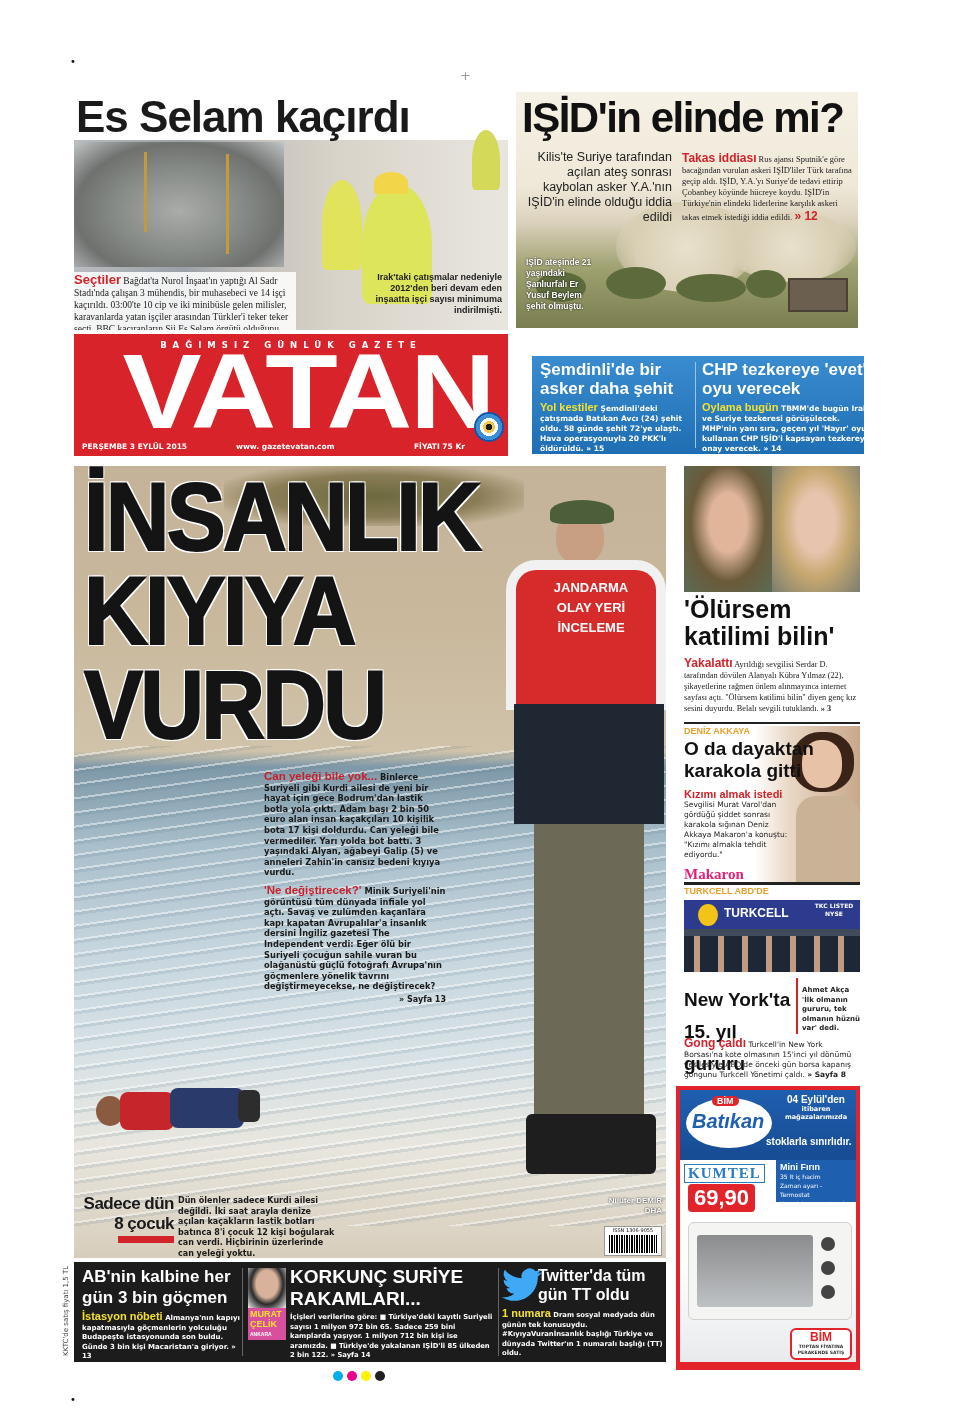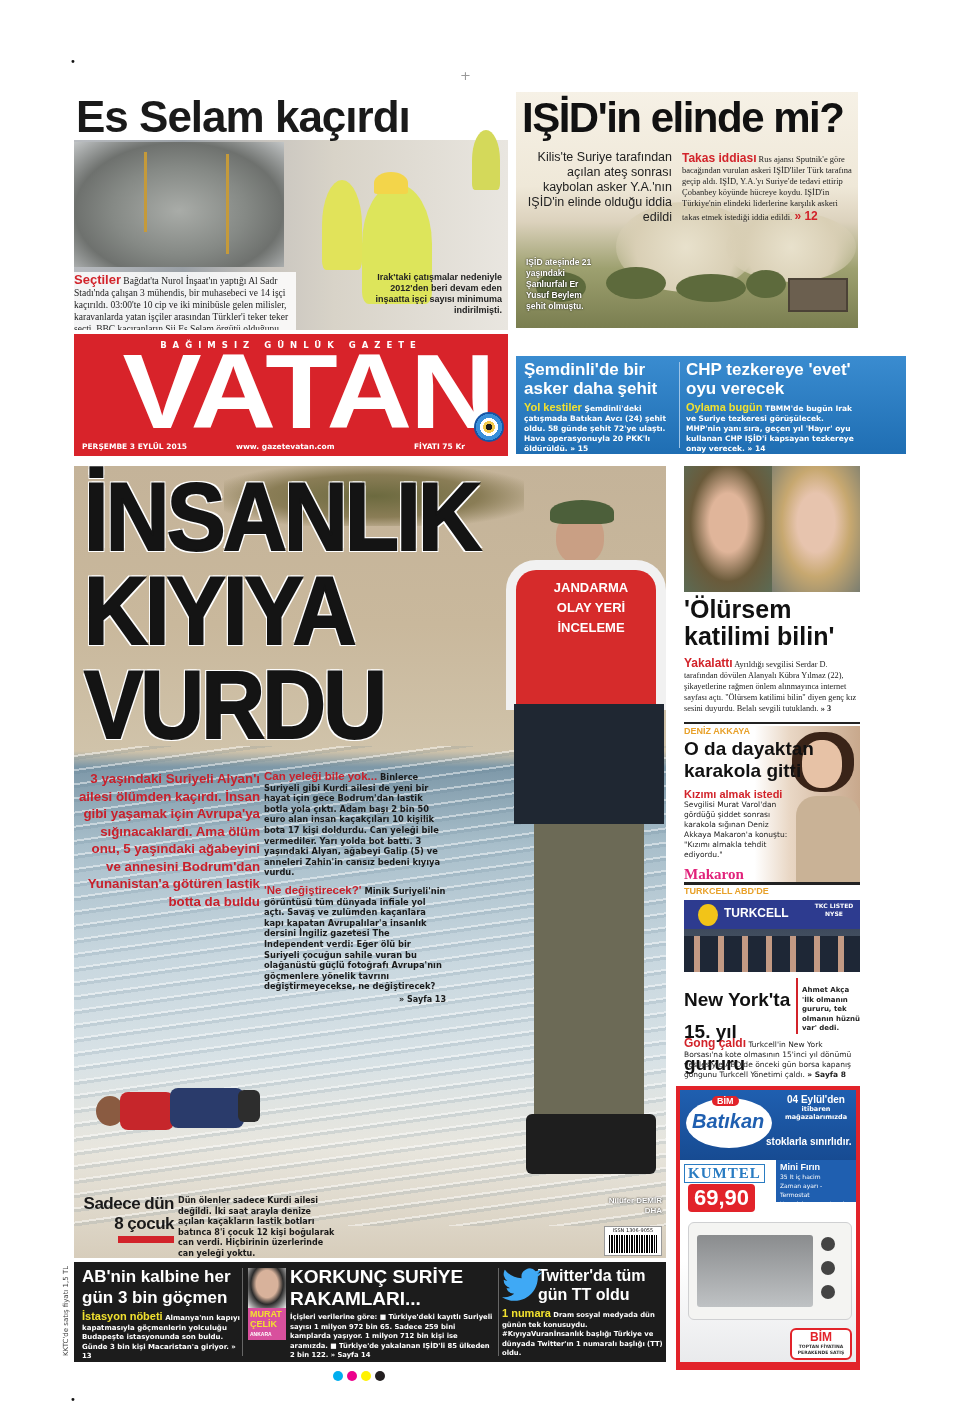--- a/index.html
+++ b/index.html
@@ -32,21 +32,21 @@
 #mast{left:74px;top:334px;width:434px;height:122px;background:#d8232a}
 #mast .tag{position:absolute;left:0;width:100%;top:6px;text-align:center;font:bold 8.5px "DejaVu Sans",sans-serif;letter-spacing:6px;color:#fff}
 #mast .logo{position:absolute;left:8px;top:8px;width:400px;font:bold 105px/100px "Liberation Sans",sans-serif;letter-spacing:-2px;color:#fff;text-align:center;transform:scaleX(1.13);transform-origin:left}
 #mast .date,#mast .url,#mast .price{position:absolute;top:108px;font:bold 7.5px "DejaVu Sans",sans-serif;color:#fff}
 #mast .date{left:8px}
 #mast .url{left:162px}
 #mast .price{left:340px}
 #mast .eye{position:absolute;left:400px;top:78px;width:30px;height:30px;border-radius:50%;background:radial-gradient(circle,#1b1b1b 0 3px,#f2c94c 3px 6px,#ffffff 6px 9px,#3a8fd9 9px 13px,#1555a5 13px 15px)}
 
 
-#blue{left:516px;top:356px;width:390px;height:98px;background:linear-gradient(180deg,#3a8cd0,#1f6eb3)}
+#blue{left:532px;top:356px;width:332px;height:98px;background:linear-gradient(180deg,#3a8cd0,#1f6eb3)}
 #blue .col{position:absolute;top:4px;width:162px;color:#fff}
 #blue .col h2{font:bold 17px/19px "Liberation Sans",sans-serif}
 #blue .col p{margin-top:3px;font:bold 7.5px/10px "DejaVu Sans",sans-serif}
 #blue .col p b{font:bold 11px "Liberation Sans",sans-serif;color:#f2e12f}
 #blue .div{position:absolute;left:163px;top:6px;width:1px;height:86px;background:#9cc4e8}
 
 
 #main{left:74px;top:466px;width:592px;height:792px;overflow:hidden;background:linear-gradient(180deg,#c4b399 0%,#c9b89c 20%,#d0c3aa 36%,#7d98a8 38%,#a9bfcb 48%,#c8d7df 62%,#d8e2e6 75%,#e8e6de 86%,#d7cdbb 100%)}
 #main .waves{position:absolute;left:0;top:280px;width:100%;height:480px;background:repeating-linear-gradient(172deg,rgba(255,255,255,0) 0 9px,rgba(255,255,255,.45) 9px 11px,rgba(90,120,140,.15) 11px 14px)}
 #main .bush{position:absolute;left:150px;top:0;width:300px;height:60px;background:radial-gradient(ellipse,#6c6a3f 0%,#8a7d56 50%,rgba(196,179,153,0) 80%)}
@@ -162,21 +162,20 @@
     <div class="h"></div>
     <div class="shirt"></div>
     <div class="pants"></div>
     <div class="sh"></div>
   </div>
   <div class="headline">
     <div>İNSANLIK</div>
     <div>KIYIYA</div>
     <div>VURDU</div>
   </div>
-  <div class="story">3 yaşındaki Suriyeli Alyan'ı ailesi ölümden kaçırdı. İnsan gibi yaşamak için Avrupa'ya sığınacaklardı. Ama ölüm onu, 5 yaşındaki ağabeyini ve annesini Bodrum'dan Yunanistan'a götüren lastik botta da buldu</div>
   <div class="body">
     <b>Can yeleği bile yok...</b> <span>Binlerce Suriyeli gibi Kurdi ailesi de yeni bir hayat için gece Bodrum'dan lastik botla yola çıktı. Adam başı 2 bin 50 euro alan insan kaçakçıları 10 kişilik bota 17 kişi doldurdu. Can yeleği bile vermediler. Yarı yolda bot battı. 3 yaşındaki Alyan, ağabeyi Galip (5) ve anneleri Zahin'in cansız bedeni kıyıya vurdu.</span>
     <div style="height:6px"></div>
     <b>'Ne değiştirecek?'</b> <span>Minik Suriyeli'nin görüntüsü tüm dünyada infiale yol açtı. Savaş ve zulümden kaçanlara kapı kapatan Avrupalılar'a insanlık dersini İngiliz gazetesi The Independent verdi: Eğer ölü bir Suriyeli çocuğun sahile vuran bu olağanüstü güçlü fotoğrafı Avrupa'nın göçmenlere yönelik tavrını değiştirmeyecekse, ne değiştirecek?</span>
     <span class="pg">» Sayfa 13</span>
   </div>
   <div class="eight">Sadece dün 8 çocuk</div>
   <div class="eightbar"></div>
   <div class="eightb">Dün ölenler sadece Kurdi ailesi değildi. İki saat arayla denize açılan kaçakların lastik botları batınca 8'i çocuk 12 kişi boğularak can verdi. Hiçbirinin üzerlerinde can yeleği yoktu.</div>
   <div class="credit">Nilüfer DEMİR DHA</div>

